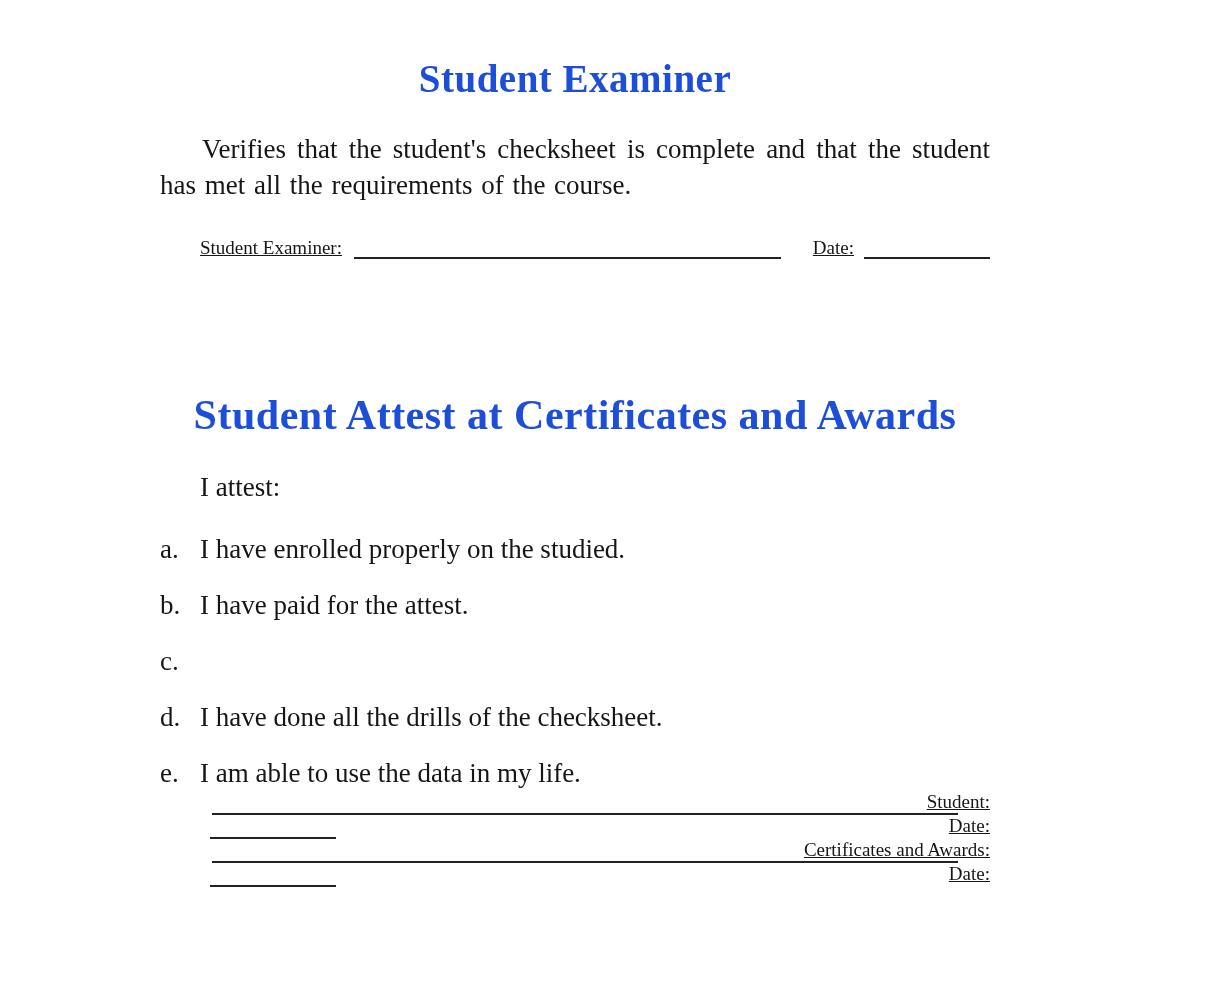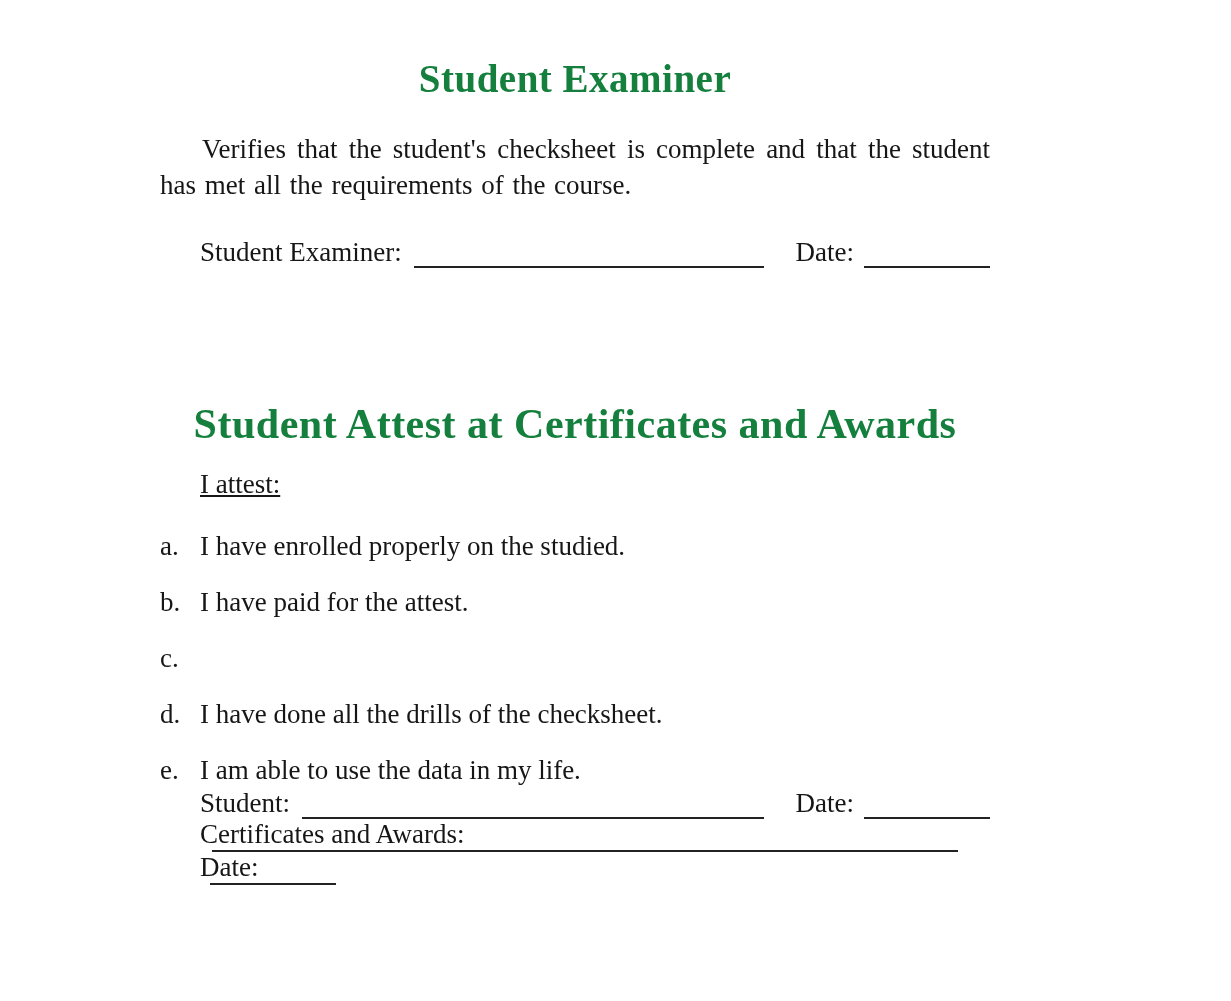--- a/index.html
+++ b/index.html
@@ -17,64 +17,64 @@
     position: absolute;
     left: 160px;
     top: 0;
     width: 830px;
   }
   .section-title {
     font-size: 39px;
     font-weight: bold;
     text-align: center;
     letter-spacing: 0.5px;
-    color: #15803d;
+    color: #1d4ed8;
   }
   .title-examiner { margin-top: 56px; }
   .title-attest   { margin-top: 132px; font-size: 42px; }
   .body-paragraph {
     margin-top: 30px;
     font-size: 27px;
     line-height: 36px;
     text-align: justify;
     text-indent: 42px;
     word-spacing: 2px;
   }
   .sig-row {
     display: flex;
-    align-items: flex-start;
+    align-items: flex-end;
     padding-left: 40px;
-    font-size: 27px;
+    font-size: 19px;
     margin-top: 34px;
+    text-decoration: underline;
   }
   .sig-row .label { white-space: nowrap; }
   .write-line {
     border-bottom: 2px solid #222222;
     align-self: stretch;
   }
   .line-main { flex: 1 1 auto; margin-left: 12px; margin-right: 32px; }
   .line-date { width: 126px; margin-left: 10px; }
   .intro {
-    margin-top: 18px;
+    margin-top: 30px;
     padding-left: 40px;
     font-size: 27px;
     line-height: 36px;
-    text-decoration: underline;
   }
   .attest-list { margin-top: 26px; }
   .attest-item {
     display: flex;
     margin-top: 20px;
     font-size: 27px;
     line-height: 36px;
     white-space: nowrap;
   }
   .attest-item .letter { width: 40px; flex: 0 0 40px; }
   .bottom-rows .sig-row { margin-top: 0; }
-  .row-student { margin-top: 30px; }
+  .row-student { margin-top: 30px; flex-direction: column; }
   .row-certs   { margin-top: 6px; flex-direction: column; }
 </style>
 </head>
 <body>
 
 <div class="page">
   <div class="content">
 
     <div class="section-title title-examiner">Student Examiner</div>
 

